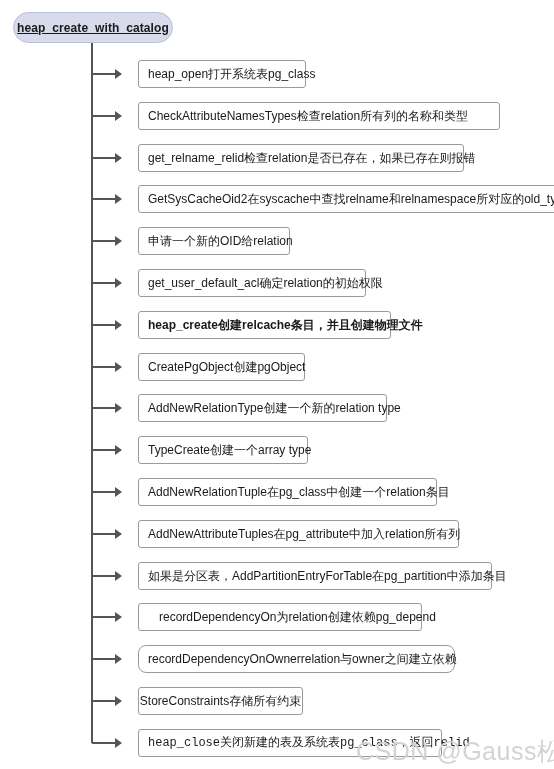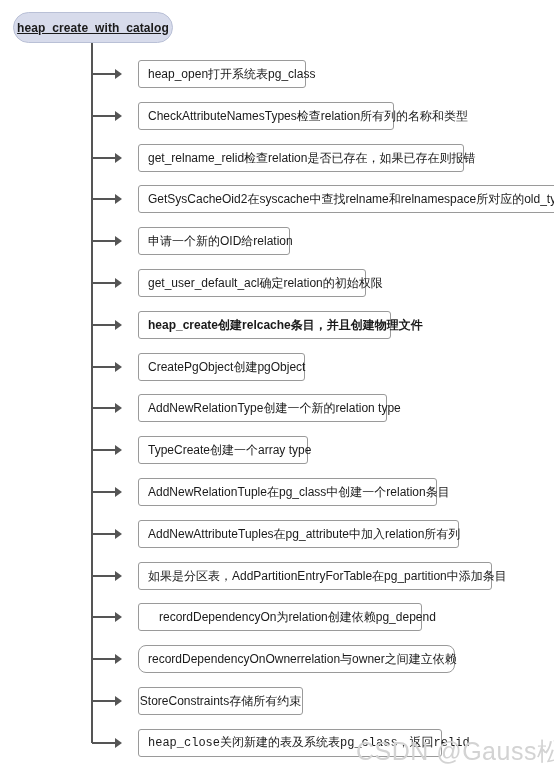--- a/index.html
+++ b/index.html
@@ -134,21 +134,21 @@
       <div class="step-row" style="top: 60px;">
         <div class="connector"></div>
         <div class="arrowhead"></div>
         <div class="step-box" style="width: 168px;">
           <span class="step-label">heap_open打开系统表pg_class</span>
         </div>
       </div>
       <div class="step-row" style="top: 102px;">
         <div class="connector"></div>
         <div class="arrowhead"></div>
-        <div class="step-box" style="width: 256px; align-items: center;">
+        <div class="step-box" style="width: 362px; align-items: center;">
           <span class="step-label">CheckAttributeNamesTypes检查relation所有列的名称和类型</span>
         </div>
       </div>
       <div class="step-row" style="top: 144px;">
         <div class="connector"></div>
         <div class="arrowhead"></div>
         <div class="step-box" style="width: 326px;">
           <span class="step-label">get_relname_relid检查relation是否已存在，如果已存在则报错</span>
         </div>
       </div>

